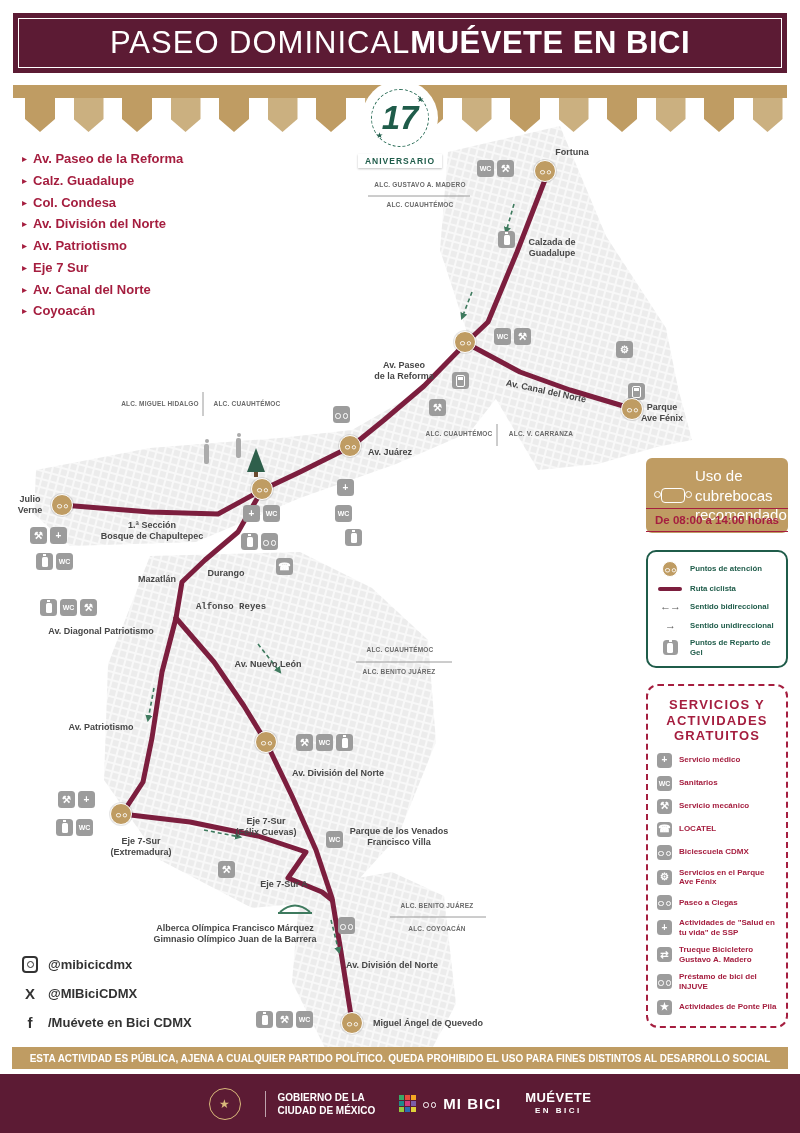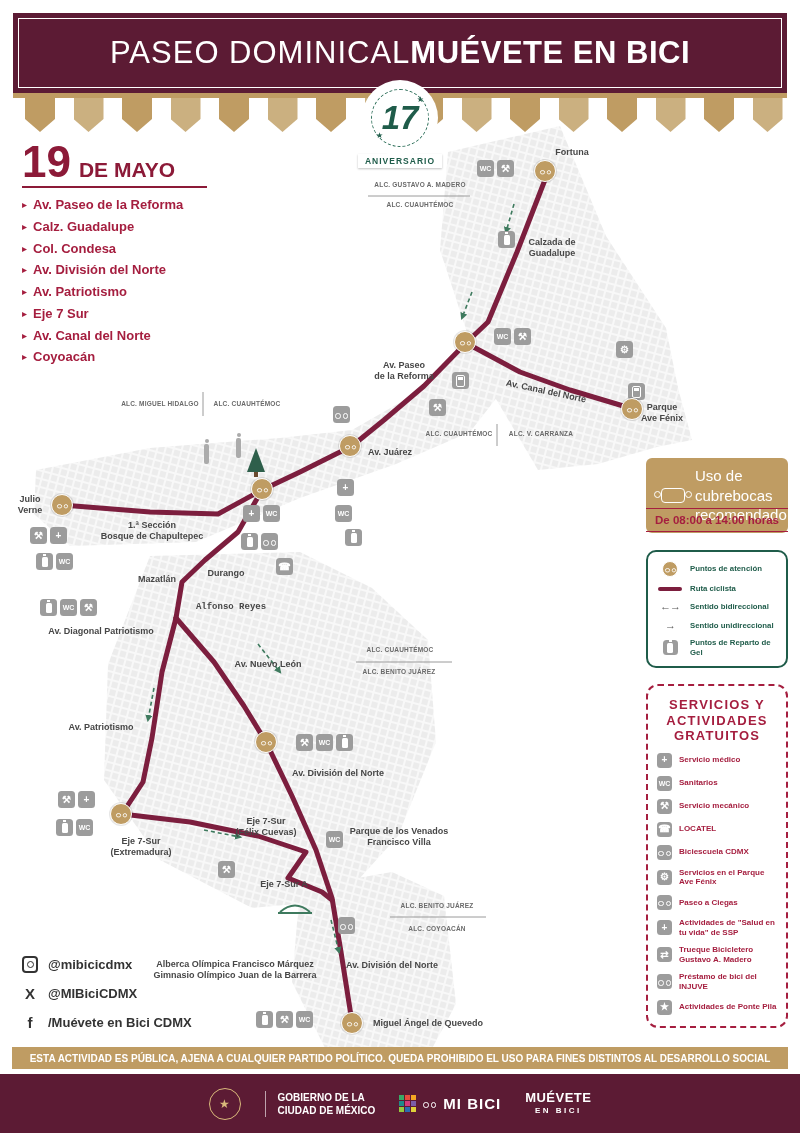--- a/index.html
+++ b/index.html
@@ -1,20 +1,20 @@
 <!DOCTYPE html>
 <html><head>
 <meta charset="utf-8">
 <style>
   html,body{margin:0;padding:0}
   body{width:800px;height:1133px;font-family:"Liberation Sans",sans-serif;background:#fff}
   .poster{position:relative;width:800px;height:1133px;overflow:hidden;background:#fff}
 
   
-  .titlebar{position:absolute;left:13px;top:13px;width:774px;height:80px;background:#5c1b34;display:flex;align-items:center;justify-content:center;z-index:6}
+  .titlebar{position:absolute;left:13px;top:13px;width:774px;height:60px;background:#5c1b34;display:flex;align-items:center;justify-content:center;z-index:6}
   .titlebar::before{content:"";position:absolute;inset:5px;border:1.5px solid #fff;pointer-events:none}
   .t-light{color:#fff;font-size:31px;font-weight:500;letter-spacing:1px}
   .t-bold{color:#fff;font-size:31px;font-weight:800;letter-spacing:.5px}
 
   
   .bunting-strip{position:absolute;left:13px;top:85px;width:774px;height:13px;background:#bf9c63;z-index:4}
   .bunting-pennants{position:absolute;left:13px;top:98px;width:774px;height:40px;z-index:4}
   .pennant{position:absolute;top:0;width:30px;height:34px;background:#bf9c63;clip-path:polygon(0 0,100% 0,100% 62%,50% 100%,0 62%)}
   .pennant.alt{background:#cbb080}
 
@@ -145,24 +145,20 @@
   <div class="badge">
     <div class="badge-circle">
       <span class="badge-num">17</span>
       <span class="badge-star s1">★</span>
       <span class="badge-star s2">★</span>
     </div>
     <div class="badge-ribbon">ANIVERSARIO</div>
   </div>
 
   <aside class="datepanel">
-    <div class="dp-head">
-      <span class="dp-day">19</span>
-      <span class="dp-month">DE MAYO</span>
-    </div>
     <div class="street-list">
         <div class="street">
           <div class="bullet">▸</div>
           <div class="stxt">Av. Paseo de la Reforma</div>
         </div>
         <div class="street">
           <div class="bullet">▸</div>
           <div class="stxt">Calz. Guadalupe</div>
         </div>
         <div class="street">
@@ -257,21 +253,21 @@
       <div class="mlabel" style="left: 268px; top: 659px;">Av. Nuevo León</div>
       <div class="mlabel" style="left: 101px; top: 722px;">Av. Patriotismo</div>
       <div class="mlabel" style="left: 338px; top: 768px;">Av. División del Norte</div>
       <div class="mlabel" style="left: 141px; top: 836px;">Eje 7-Sur
 (Extremadura)</div>
       <div class="mlabel" style="left: 266px; top: 816px;">Eje 7-Sur
 (Félix Cuevas)</div>
       <div class="mlabel" style="left: 399px; top: 826px;">Parque de los Venados
 Francisco Villa</div>
       <div class="mlabel" style="left: 284px; top: 879px;">Eje 7-Sur A</div>
-      <div class="mlabel" style="left: 235px; top: 923px; margin-top: 36px;">Alberca Olímpica Francisco Márquez
+      <div class="mlabel" style="left: 235px; top: 923px;">Alberca Olímpica Francisco Márquez
 Gimnasio Olímpico Juan de la Barrera</div>
       <div class="mlabel" style="left: 392px; top: 960px;">Av. División del Norte</div>
       <div class="mlabel" style="left: 428px; top: 1018px;">Miguel Ángel de Quevedo</div>
       <div class="mlabel msmall" style="left: 420px; top: 181px;">ALC. GUSTAVO A. MADERO</div>
       <div class="mlabel msmall" style="left: 420px; top: 201px;">ALC. CUAUHTÉMOC</div>
       <div class="mlabel msmall" style="left: 160px; top: 400px;">ALC. MIGUEL HIDALGO</div>
       <div class="mlabel msmall" style="left: 247px; top: 400px;">ALC. CUAUHTÉMOC</div>
       <div class="mlabel msmall" style="left: 459px; top: 430px;">ALC. CUAUHTÉMOC</div>
       <div class="mlabel msmall" style="left: 541px; top: 430px;">ALC. V. CARRANZA</div>
       <div class="mlabel msmall" style="left: 400px; top: 646px;">ALC. CUAUHTÉMOC</div>

